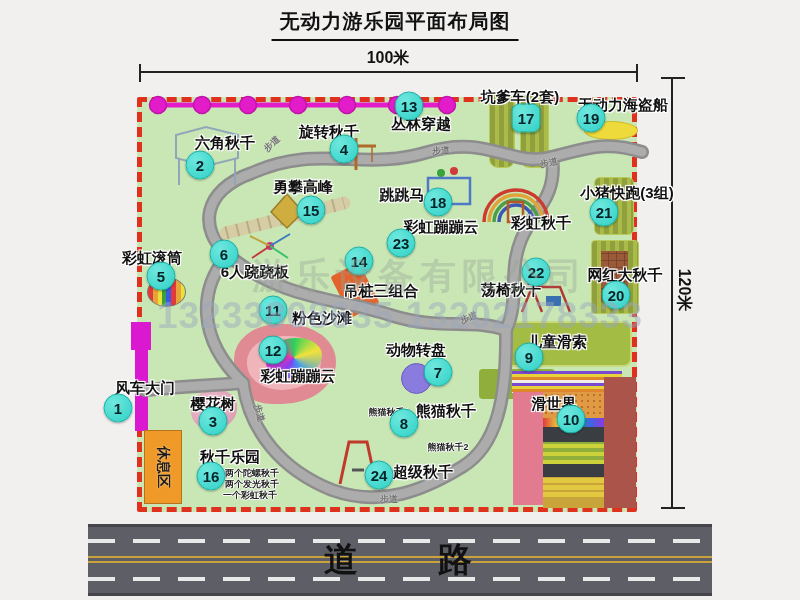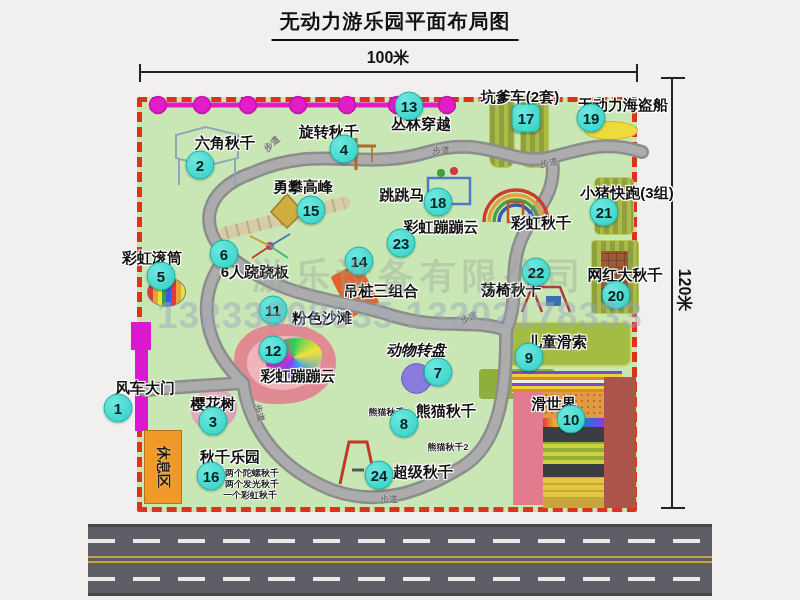--- a/index.html
+++ b/index.html
@@ -205,21 +205,21 @@
     <div class="pk-label" style="left: 225px; top: 143px;">六角秋千</div>
     <div class="pk-badge" style="left: 200px; top: 165px;">2</div>
     <div class="pk-label" style="left: 213px; top: 404px;">樱花树</div>
     <div class="pk-badge" style="left: 213px; top: 421px;">3</div>
     <div class="pk-label" style="left: 329px; top: 132px;">旋转秋千</div>
     <div class="pk-badge" style="left: 344px; top: 149px;">4</div>
     <div class="pk-label" style="left: 152px; top: 258px;">彩虹滚筒</div>
     <div class="pk-badge" style="left: 161px; top: 276px;">5</div>
     <div class="pk-label" style="left: 255px; top: 272px;">6人跷跷板</div>
     <div class="pk-badge" style="left: 224px; top: 254px;">6</div>
-    <div class="pk-label" style="left: 416px; top: 350px; font-style: italic;">动物转盘</div>
+    <div class="pk-label" style="left: 416px; top: 350px;">动物转盘</div>
     <div class="pk-badge" style="left: 438px; top: 372px;">7</div>
     <div class="pk-label" style="left: 446px; top: 411px;">熊猫秋千</div>
     <div class="pk-badge" style="left: 404px; top: 423px;">8</div>
     <div class="pk-label" style="left: 557px; top: 342px;">儿童滑索</div>
     <div class="pk-badge" style="left: 529px; top: 357px;">9</div>
     <div class="pk-label" style="left: 554px; top: 404px;">滑世界</div>
     <div class="pk-badge" style="left: 571px; top: 419px;">10</div>
     <div class="pk-label" style="left: 322px; top: 318px;">粉色沙滩</div>
     <div class="pk-badge" style="left: 273px; top: 310px;">11</div>
     <div class="pk-label" style="left: 298px; top: 376px;">彩虹蹦蹦云</div>
@@ -263,13 +263,14 @@
   </div>
 
 <div class="wm wm-co">游乐设备有限公司</div>
 <div class="wm wm-ph">13233808635 13202178333</div>
 
 <div class="road">
   <div class="dash d1"></div>
   <div class="yellow y1"></div>
   <div class="yellow y2"></div>
   <div class="dash d2"></div>
+  <div class="road-label">道　　路</div>
 </div>
 
 </body></html>

